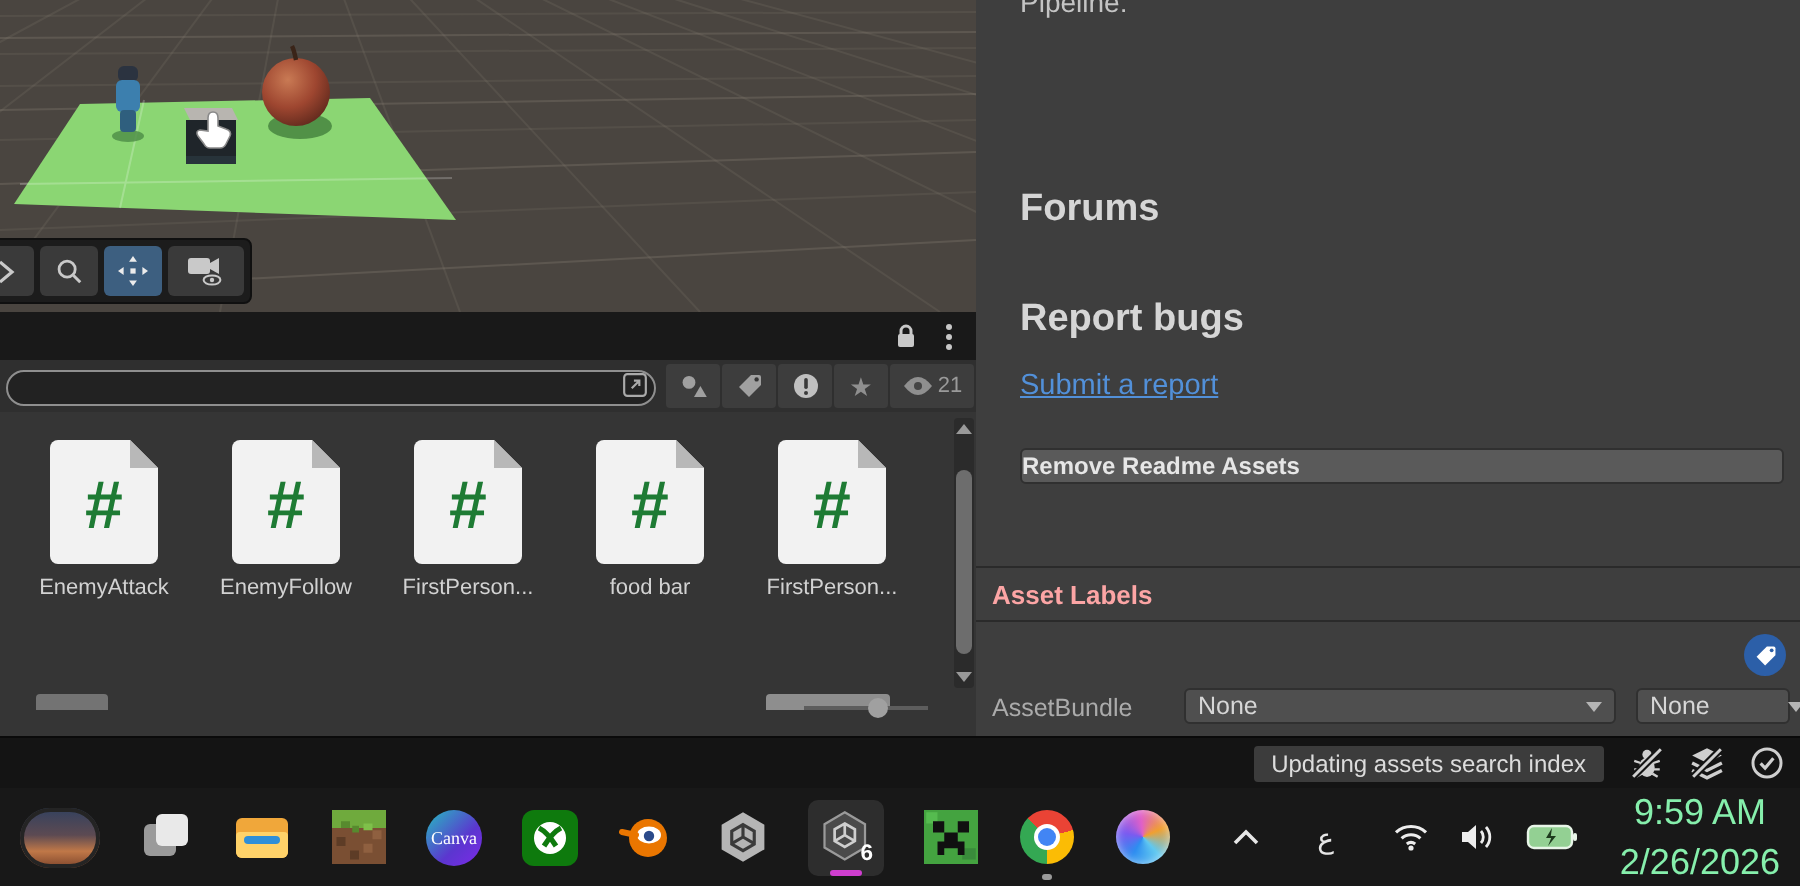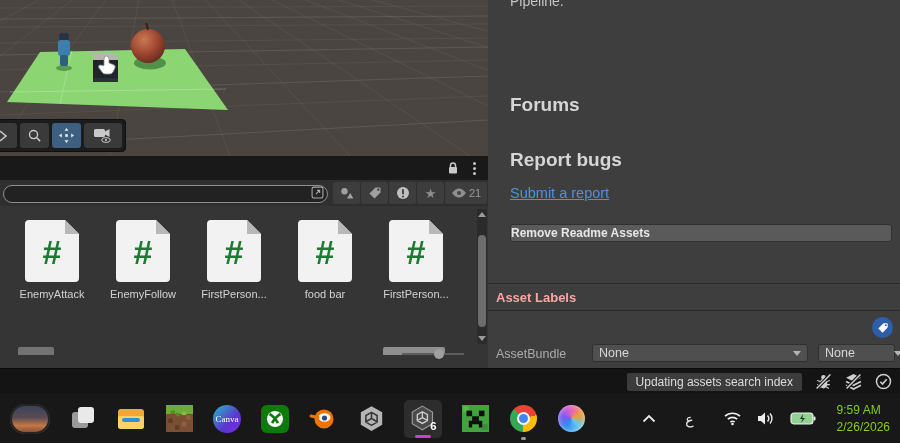--- a/index.html
+++ b/index.html
@@ -82,21 +82,21 @@
   .xbox-sq { width:28px; height:28px; border-radius:6px; background:#0e7a0d; display:flex; align-items:center; justify-content:center; }
   .copilot-circle { width:27px; height:27px; border-radius:50%; background:conic-gradient(from 210deg,#2e8df0,#7a5bf0,#e060c8,#f0a030,#60c8f0,#2e8df0); box-shadow:inset 0 0 5px rgba(255,255,255,.55); }
   .chrome-outer { width:27px; height:27px; border-radius:50%; background:conic-gradient(from -45deg,#ea4335 0deg 120deg,#fbbc05 120deg 225deg,#34a853 225deg 360deg); display:flex; align-items:center; justify-content:center; }
   .chrome-white { width:13px; height:13px; border-radius:50%; background:#fff; display:flex; align-items:center; justify-content:center; }
   .chrome-blue { width:9px; height:9px; border-radius:50%; background:#4285f4; }
   .run-dot { position:absolute; bottom:-6px; left:13px; width:5px; height:3px; border-radius:2px; background:#9a9a9a; }
   .active-tile { background:#2d2d2d; border-radius:5px; width:38px; height:38px; }
   .active-underline { position:absolute; bottom:0px; left:11px; width:16px; height:3px; border-radius:2px; background:#cf3ecf; }
   .tb-tray { margin-left:auto; display:flex; align-items:center; gap:15px; margin-right:10px; }
   .tray-lang { color:#e6e6e6; font-size:14px; margin:0 14px; }
-  .clock { text-align:left; color:#84cc16; font-size:12px; line-height:1.35; margin-left:6px; }
+  .clock { text-align:center; color:#86efac; font-size:18px; line-height:1.35; margin-left:6px; }
 </style>
 </head>
 <body>
 
 <div class="app">
   <div class="main-row">
 
     <div class="left-col">
 
       <div class="scene-view">

